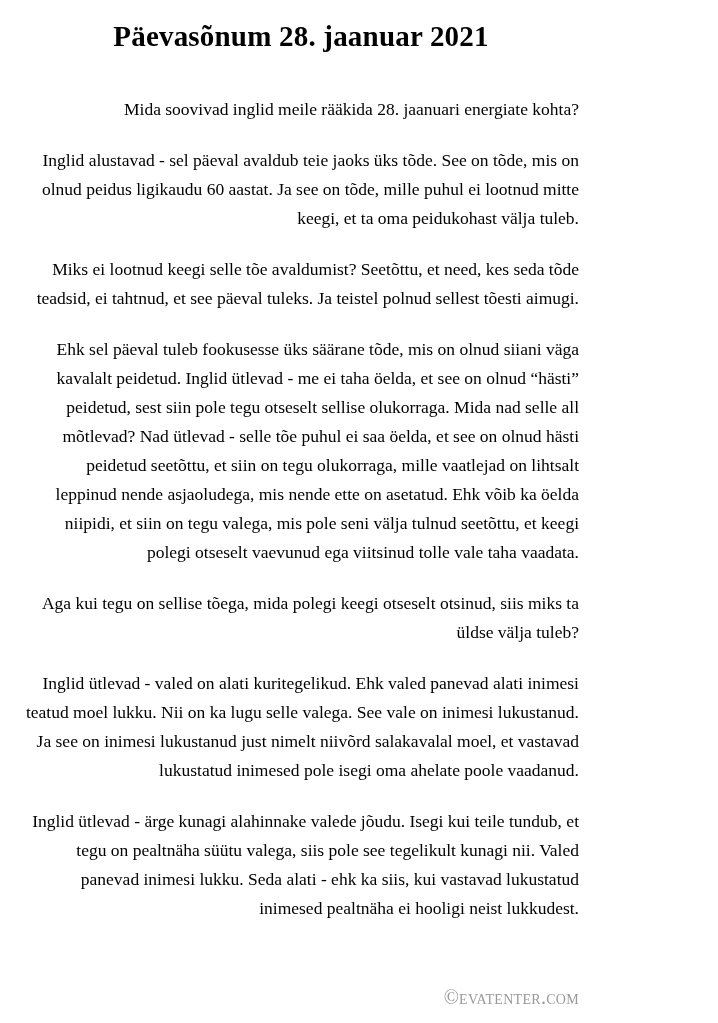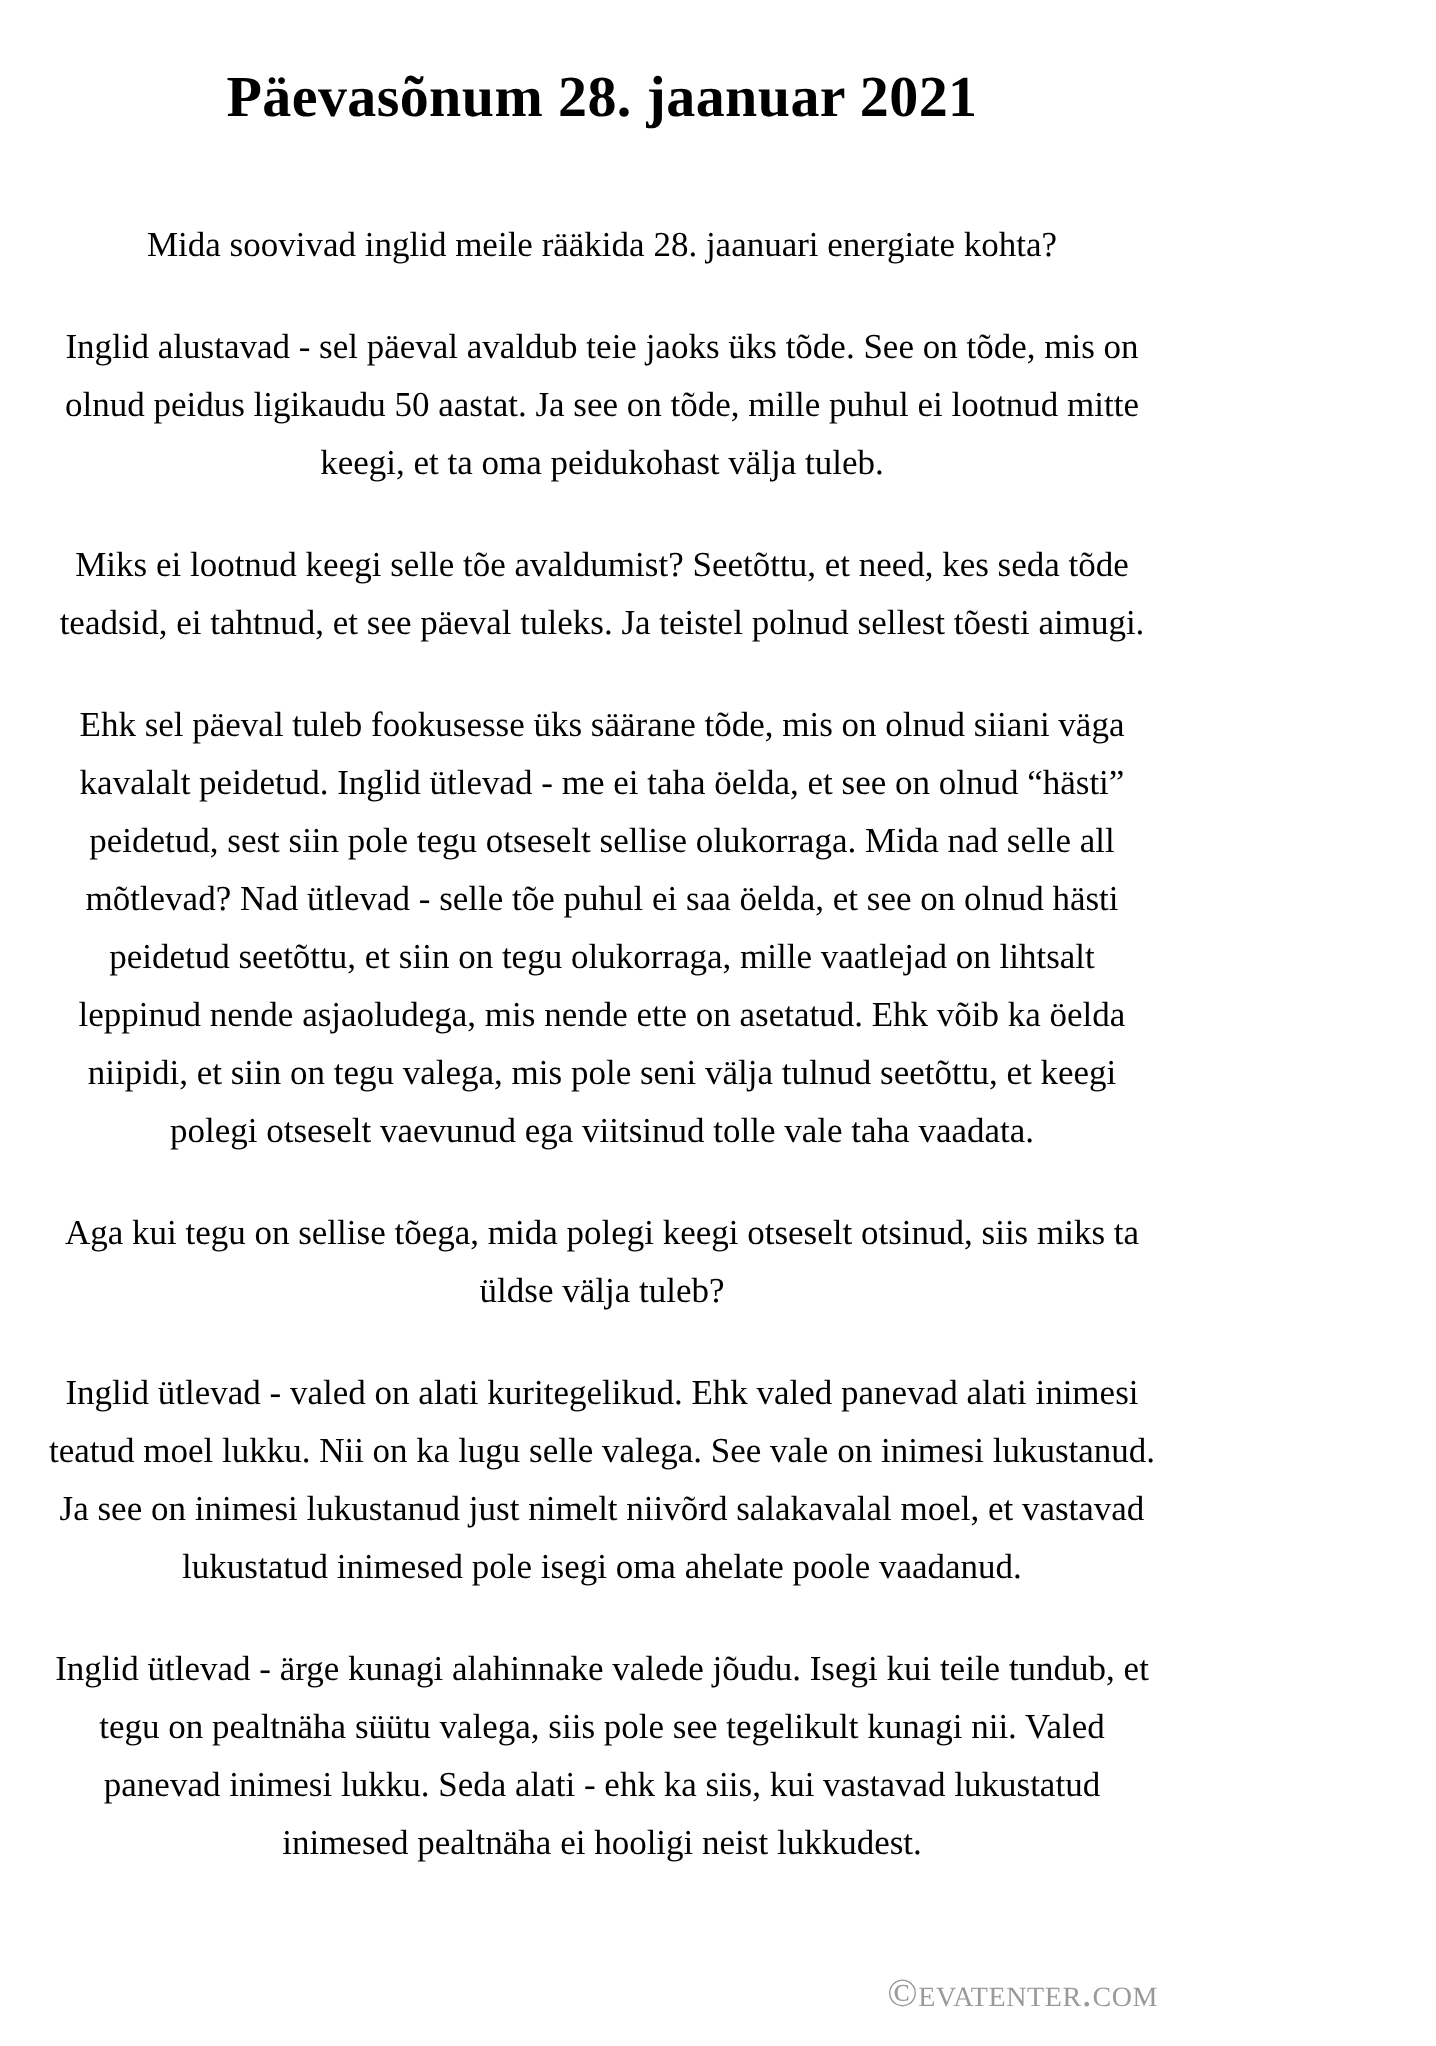--- a/index.html
+++ b/index.html
@@ -8,56 +8,56 @@
     background: #ffffff;
   }
   .page {
     position: relative;
     width: 602px;
     height: 1023px;
     box-sizing: border-box;
     background: #ffffff;
     color: #000000;
     font-family: "Liberation Serif", "DejaVu Serif", serif;
-    padding: 32px 23px 0 23px;
+    padding: 19px 23px 0 23px;
     overflow: hidden;
   }
   .title {
     margin: 0 0 42px 0;
     font-size: 29px;
     line-height: 34px;
     font-weight: bold;
     text-align: center;
     letter-spacing: 0.2px;
   }
   .article-body p {
     margin: 0 0 22px 0;
     font-size: 17.5px;
     line-height: 29px;
-    text-align: center;
+    text-align: right;
   }
   .footer-credit {
     position: absolute;
     right: 23px;
     bottom: 18px;
     font-size: 20px;
     line-height: 16px;
     color: #999999;
     font-variant: small-caps;
     letter-spacing: 0.3px;
   }
 </style>
 </head>
 <body>
 
 <div class="page">
   <h1 class="title">Päevasõnum 28. jaanuar 2021</h1>
   <div class="article-body">
     <p>Mida soovivad inglid meile rääkida 28. jaanuari energiate kohta?</p>
-    <p>Inglid alustavad - sel päeval avaldub teie jaoks üks tõde. See on tõde, mis on olnud peidus ligikaudu 50 aastat. Ja see on tõde, mille puhul ei lootnud mitte keegi, et ta oma peidukohast välja tuleb.</p>
+    <p>Inglid alustavad - sel päeval avaldub teie jaoks üks tõde. See on tõde, mis on olnud peidus ligikaudu 60 aastat. Ja see on tõde, mille puhul ei lootnud mitte keegi, et ta oma peidukohast välja tuleb.</p>
     <p>Miks ei lootnud keegi selle tõe avaldumist? Seetõttu, et need, kes seda tõde teadsid, ei tahtnud, et see päeval tuleks. Ja teistel polnud sellest tõesti aimugi.</p>
     <p>Ehk sel päeval tuleb fookusesse üks säärane tõde, mis on olnud siiani väga kavalalt peidetud. Inglid ütlevad - me ei taha öelda, et see on olnud “hästi” peidetud, sest siin pole tegu otseselt sellise olukorraga. Mida nad selle all mõtlevad? Nad ütlevad - selle tõe puhul ei saa öelda, et see on olnud hästi peidetud seetõttu, et siin on tegu olukorraga, mille vaatlejad on lihtsalt leppinud nende asjaoludega, mis nende ette on asetatud. Ehk võib ka öelda niipidi, et siin on tegu valega, mis pole seni välja tulnud seetõttu, et keegi polegi otseselt vaevunud ega viitsinud tolle vale taha vaadata.</p>
     <p>Aga kui tegu on sellise tõega, mida polegi keegi otseselt otsinud, siis miks ta üldse välja tuleb?</p>
     <p>Inglid ütlevad - valed on alati kuritegelikud. Ehk valed panevad alati inimesi teatud moel lukku. Nii on ka lugu selle valega. See vale on inimesi lukustanud. Ja see on inimesi lukustanud just nimelt niivõrd salakavalal moel, et vastavad lukustatud inimesed pole isegi oma ahelate poole vaadanud.</p>
     <p>Inglid ütlevad - ärge kunagi alahinnake valede jõudu. Isegi kui teile tundub, et tegu on pealtnäha süütu valega, siis pole see tegelikult kunagi nii. Valed panevad inimesi lukku. Seda alati - ehk ka siis, kui vastavad lukustatud inimesed pealtnäha ei hooligi neist lukkudest.</p>
   </div>
   <div class="footer-credit">©evatenter.com</div>
 </div>
 
 </body></html>

